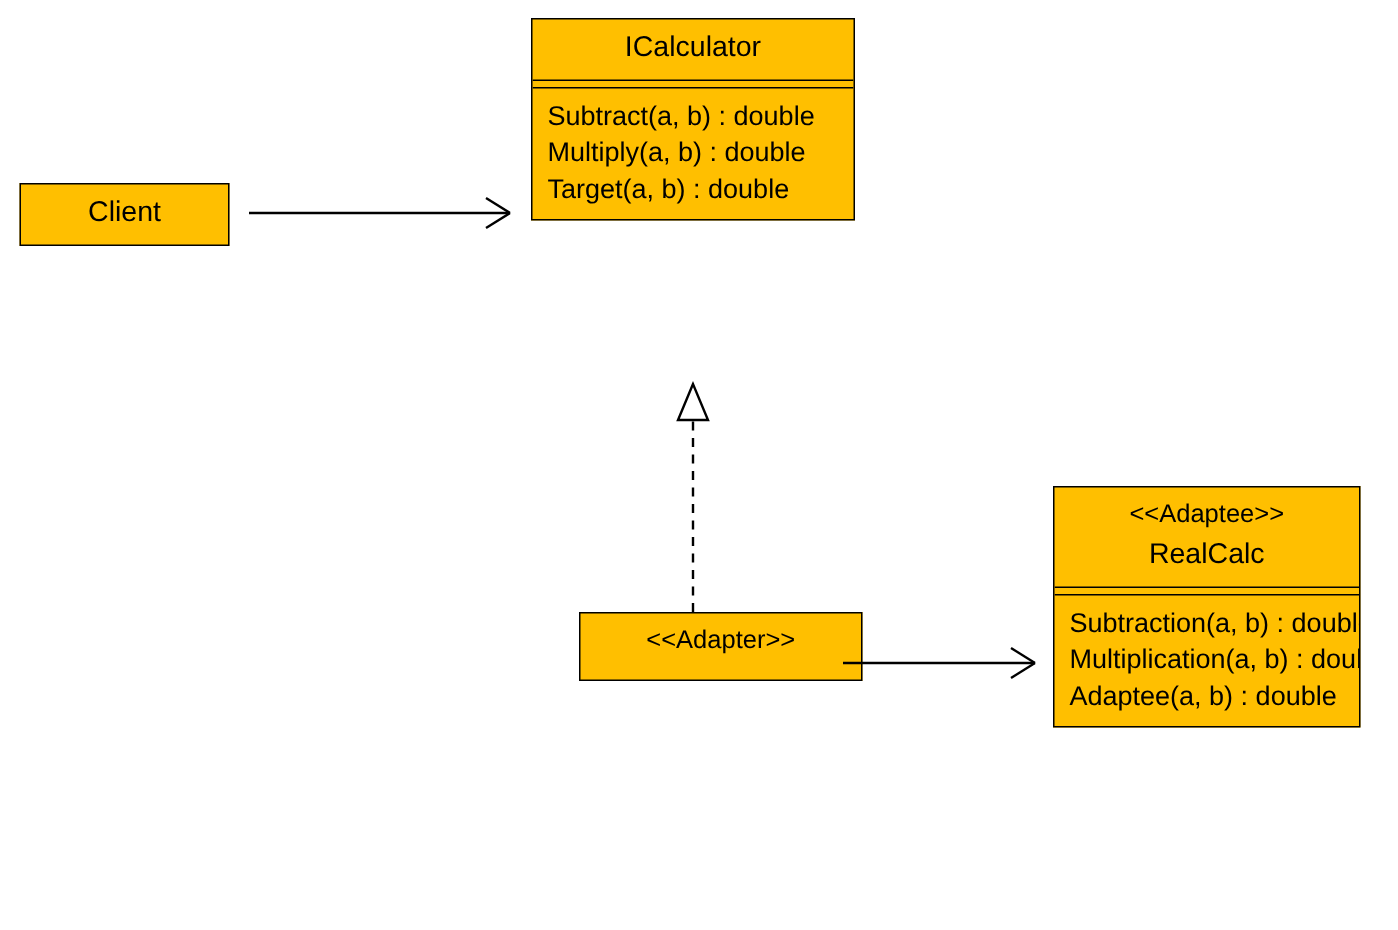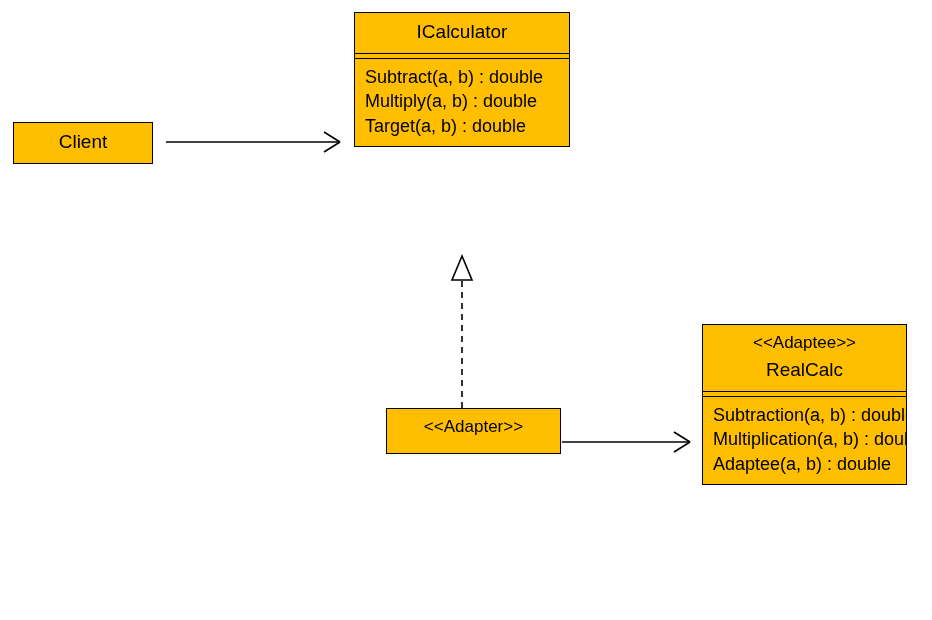--- a/index.html
+++ b/index.html
@@ -69,21 +69,21 @@
   <div class="sep"></div>
   <div class="sep-gap"></div>
   <div class="sep"></div>
   <div class="methods">
     <div>Subtract(a, b) : double</div>
     <div>Multiply(a, b) : double</div>
     <div>Target(a, b) : double</div>
   </div>
 </div>
 
-<div class="node" style="left:386px; top:408px; width:175px;">
+<div class="node" style="left:386px; top:408px; width:189px;">
   <div class="title-block">
     <div class="stereotype">&lt;&lt;Adapter&gt;&gt;</div>
   </div>
 </div>
 
 <div class="node" style="left:702px; top:324px; width:205px;">
   <div class="title-block">
     <div class="stereotype">&lt;&lt;Adaptee&gt;&gt;</div>
     <div class="class-name">RealCalc</div>
   </div>

